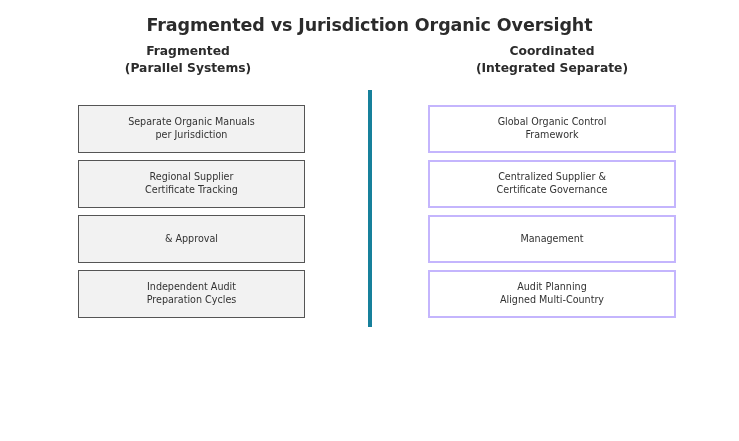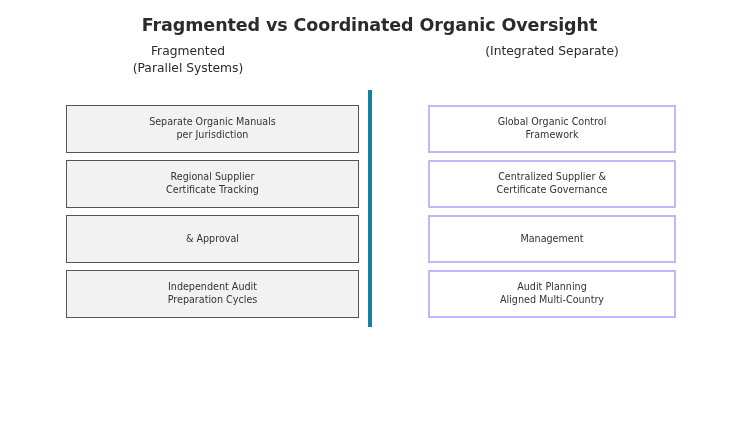--- a/index.html
+++ b/index.html
@@ -33,21 +33,21 @@
     white-space: nowrap;
   }
 
   
   .col-header {
     position: absolute;
     top: 43px;
     width: 300px;
     text-align: center;
     font-size: 12.3px;
-    font-weight: normal;
+    font-weight: bold;
     color: #2b2b2b;
     line-height: 17px;
   }
   .col-header.left  { left: 38px; }
   .col-header.right { left: 402px; }
   .col-header .line { display: block; white-space: nowrap; }
 
   
   .divider {
     position: absolute;
@@ -56,21 +56,21 @@
     width: 4px;
     height: 237px;
     background: #17809b;
   }
 
   
   .column {
     position: absolute;
     top: 105px;
   }
-  .column.left  { left: 66px;  width: 293px; }
+  .column.left  { left: 78px;  width: 227px; }
   .column.right { left: 428px; width: 248px; }
 
   .node {
     box-sizing: border-box;
     height: 48px;
     margin-bottom: 7px;
     display: flex;
     align-items: center;
     justify-content: center;
     text-align: center;
@@ -89,28 +89,29 @@
     border: 2px solid #c4b5fd;
   }
   .node .txt { display: block; }
   .node .txt .line { display: block; white-space: nowrap; }
 </style>
 </head>
 <body>
 
 <div class="canvas">
 
-  <div class="chart-title">Fragmented vs Coordinated Organic Oversight</div>
+  <div class="chart-title">Fragmented vs Jurisdiction Organic Oversight</div>
 
   <div class="col-header left">
     <span class="line">Fragmented</span>
     <span class="line">(Parallel Systems)</span>
   </div>
 
   <div class="col-header right">
+    <span class="line">Coordinated</span>
     <span class="line">(Integrated Separate)</span>
   </div>
 
   <div class="divider"></div>
 
   <div class="column left">
     <div class="node fragmented">
       <span class="txt">
         <span class="line">Separate Organic Manuals</span>
         <span class="line">per Jurisdiction</span>

